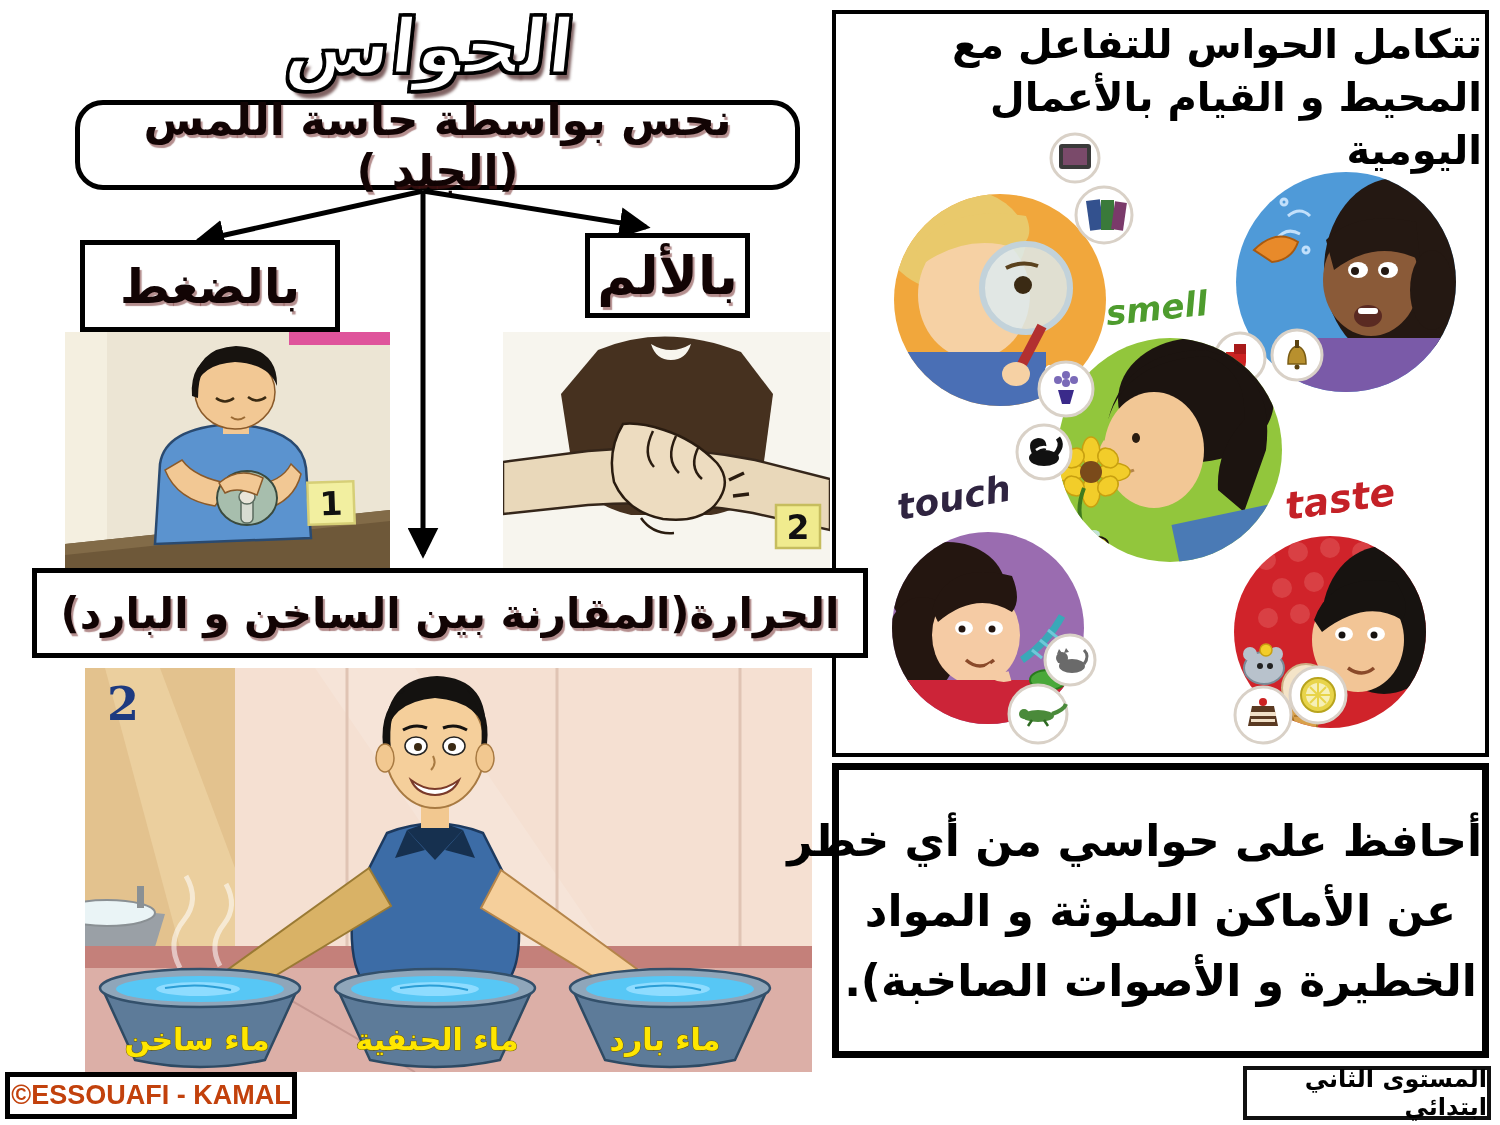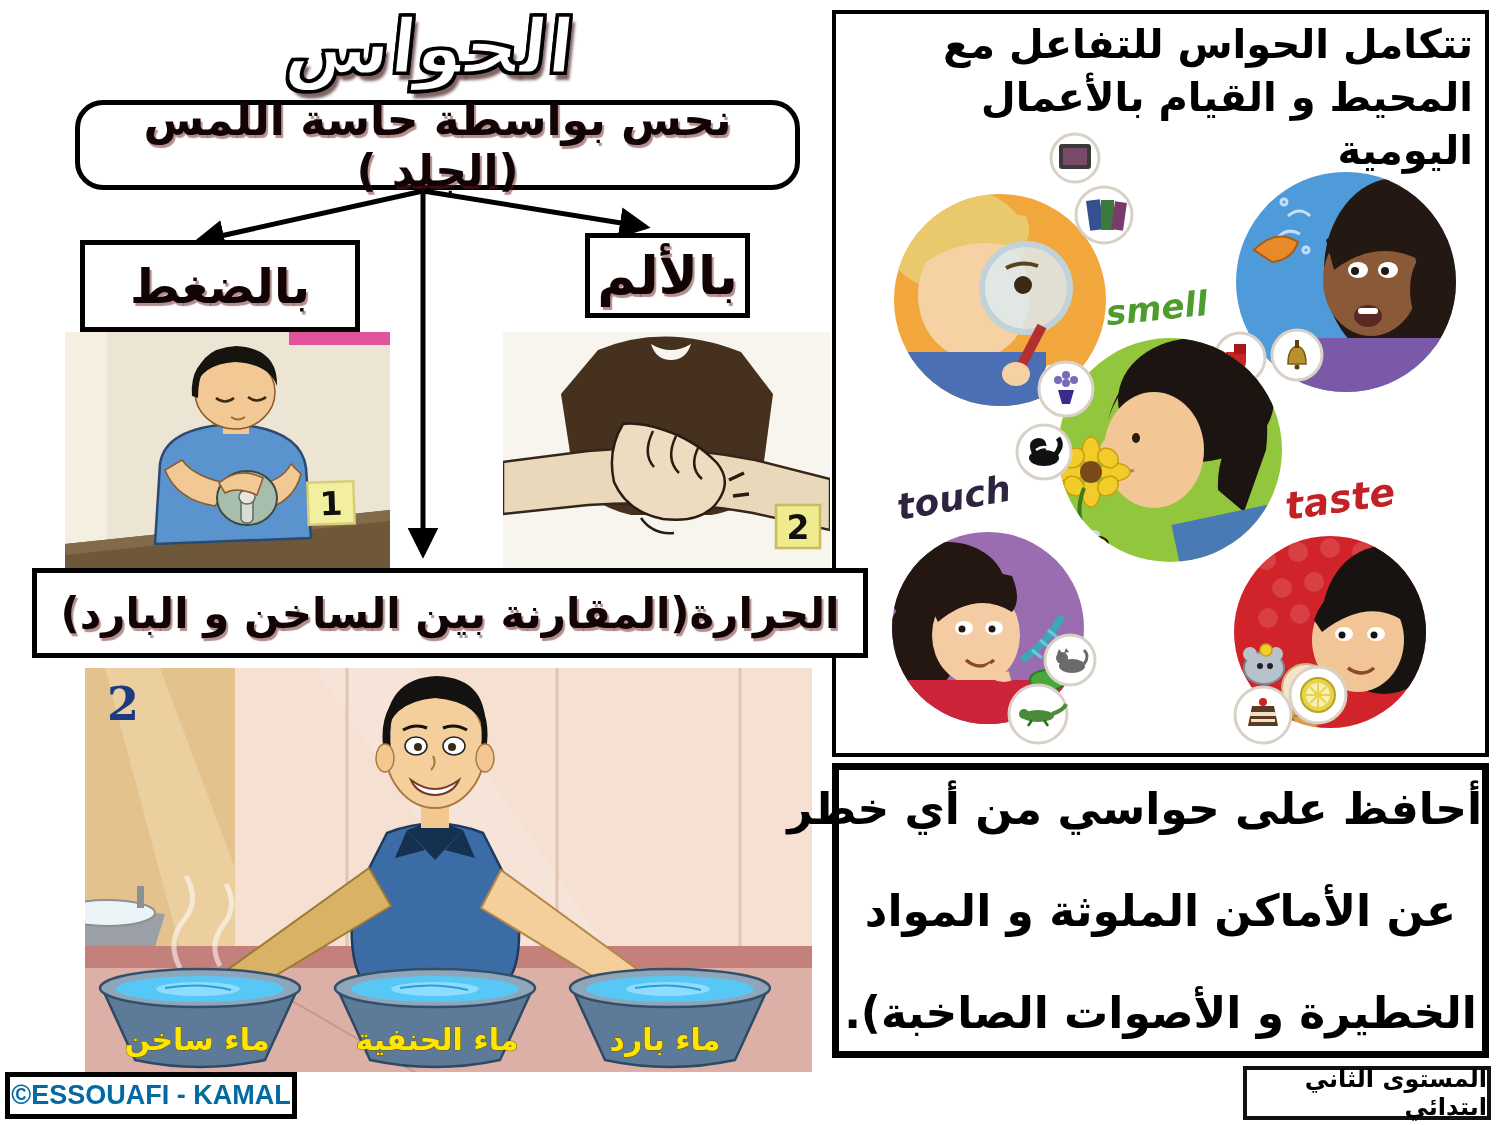--- a/index.html
+++ b/index.html
@@ -19,54 +19,54 @@
     transform:skewX(-6deg);
   }
   
   .bbox{
     background:#fff;border:5px solid #000;box-sizing:border-box;
     display:flex;align-items:center;justify-content:center;
     font-weight:bold;color:#120404;text-align:center;
     text-shadow:2px 3px 1px rgba(105,30,30,.5);
   }
   .main-box{left:75px;top:100px;width:725px;height:90px;font-size:44px;border-radius:28px;}
-  .pressure-box{left:80px;top:240px;width:280px;height:92px;font-size:48px;z-index:4;text-align:right;}
+  .pressure-box{left:80px;top:240px;width:260px;height:92px;font-size:48px;z-index:4;text-align:right;}
   .pain-box{left:585px;top:233px;width:165px;height:85px;font-size:53px;z-index:4;}
   .heat-box{left:32px;top:568px;width:836px;height:90px;font-size:42px;z-index:5;}
   
   .arrows{left:0;top:185px;width:830px;height:390px;z-index:3;}
   
   .figure1{left:65px;top:332px;width:325px;height:248px;z-index:1;}
   .figure2{left:503px;top:332px;width:327px;height:246px;z-index:1;}
   .cartoon{left:85px;top:668px;width:727px;height:404px;z-index:1;}
   .figure1 svg,.figure2 svg,.cartoon svg{display:block;width:100%;height:100%;}
   
   .senses-panel{
     left:832px;top:10px;width:657px;height:747px;background:#fff;
     border:4px solid #000;box-sizing:border-box;overflow:hidden;
   }
   .senses-caption{
-    direction:rtl;text-align:right;padding:4px 12px 0 12px;
+    direction:rtl;text-align:right;padding:4px 3px 0 12px;
     font-size:40px;font-weight:bold;line-height:1.32;color:#000;
   }
   .collage{position:absolute;left:0;top:106px;width:649px;height:633px;}
   
   .protect-box{
     left:832px;top:763px;width:657px;height:295px;background:#fff;
     border:7px solid #000;box-sizing:border-box;z-index:2;
     display:flex;flex-direction:column;justify-content:center;
-    direction:rtl;text-align:center;font-weight:bold;color:#000;gap:32px;
+    direction:rtl;text-align:center;font-weight:bold;color:#000;
   }
   .protect-box .pline{font-size:44px;line-height:70px;white-space:nowrap;}
   
   .copyright-box{
     left:5px;top:1072px;width:292px;height:47px;border:5px solid #000;
     box-sizing:border-box;background:#fff;display:flex;align-items:center;
     justify-content:center;font-family:"Liberation Sans",sans-serif;
-    font-weight:bold;font-size:27px;color:#0369a1;z-index:6;
+    font-weight:bold;font-size:27px;color:#c2410c;z-index:6;
   }
   .level-box{
     left:1243px;top:1066px;width:248px;height:54px;border:4px solid #111;
     box-sizing:border-box;background:#fff;display:flex;align-items:center;
     justify-content:center;direction:rtl;font-weight:bold;font-size:24px;color:#000;
   }
 </style>
 </head>
 <body>
 

